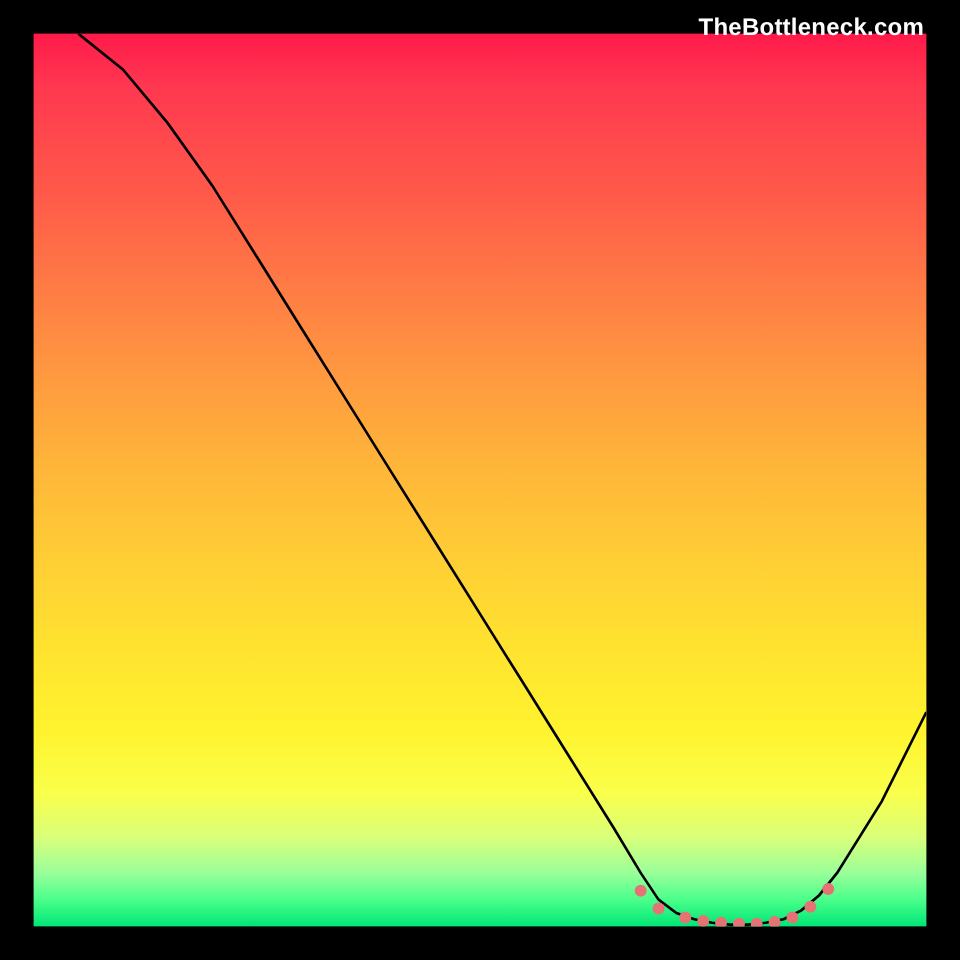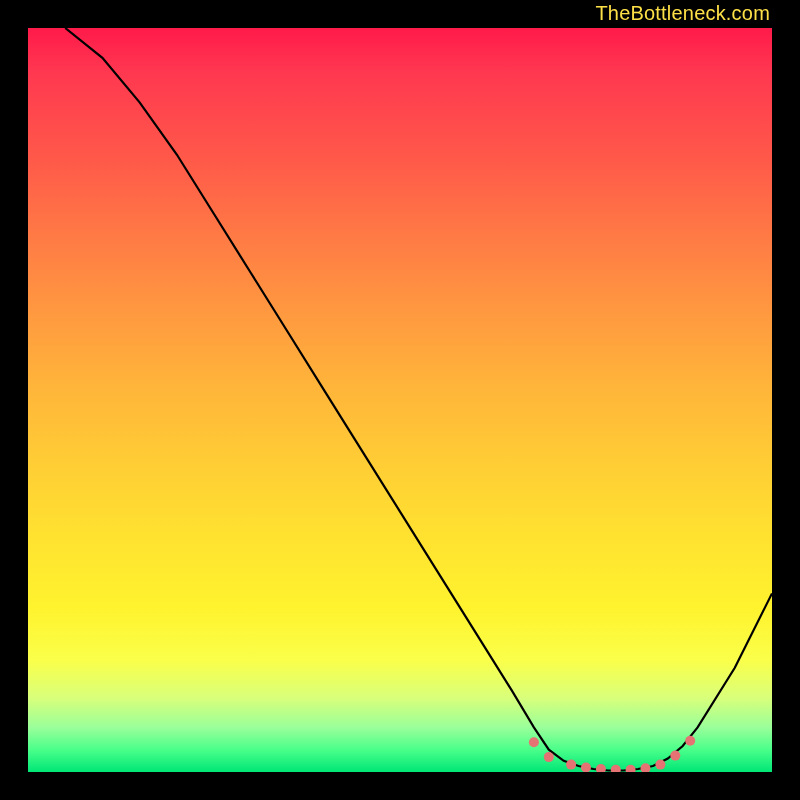--- a/index.html
+++ b/index.html
@@ -21,25 +21,25 @@
       #ffe130 68%,
       #fff32e 78%,
       #faff4a 85%,
       #d9ff7a 90%,
       #9aff9a 94%,
       #4aff8a 97%,
       #00e676 100%);
   }
   .watermark {
     position: absolute;
-    top: 2px;
+    top: 12px;
     right: 30px;
-    color: #fde047;
+    color: #ffffff;
     font-size: 20px;
-    font-weight: 400;
+    font-weight: 700;
     letter-spacing: 0.2px;
   }
   .curve-svg {
     position: absolute;
     left: 28px;
     top: 28px;
     width: 744px;
     height: 744px;
     pointer-events: none;
   }

